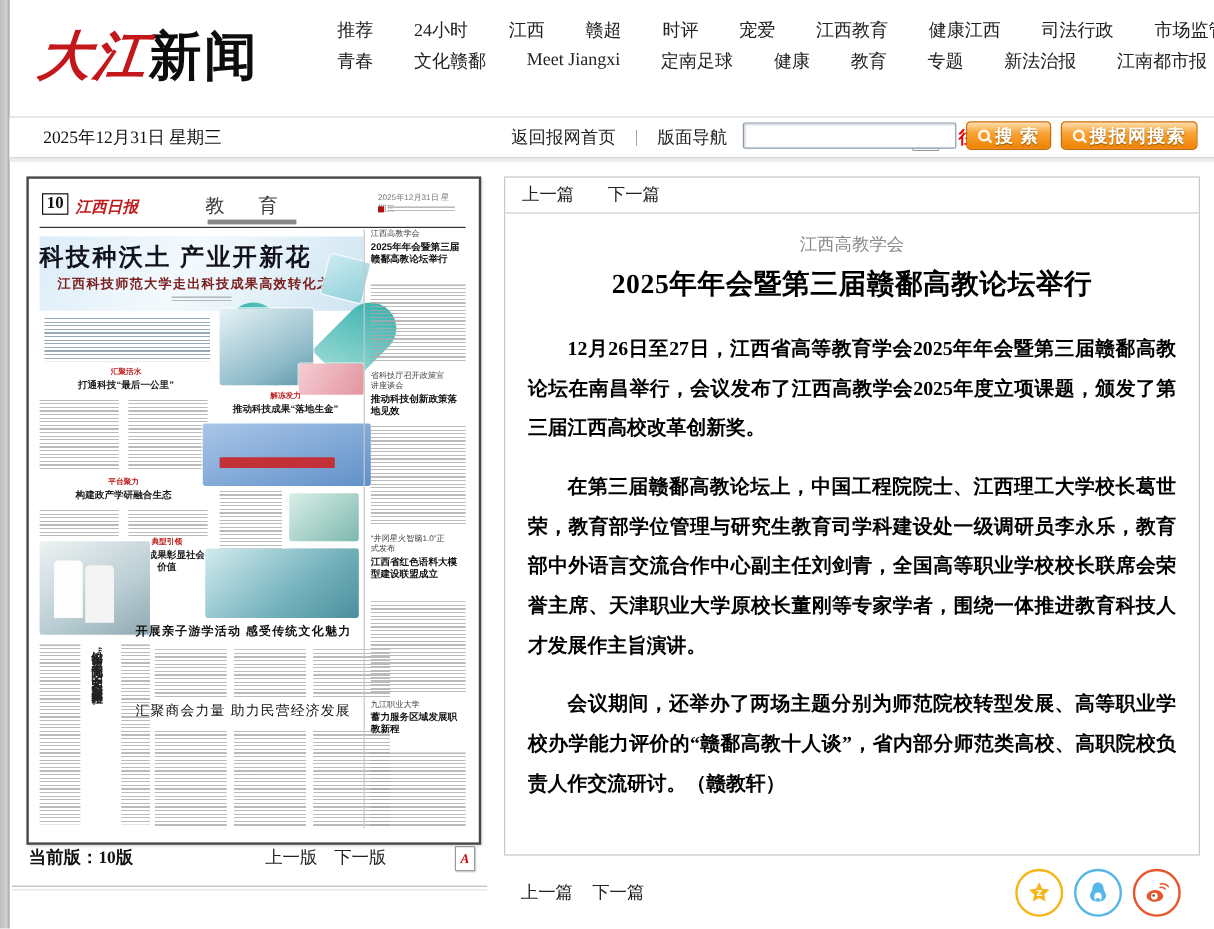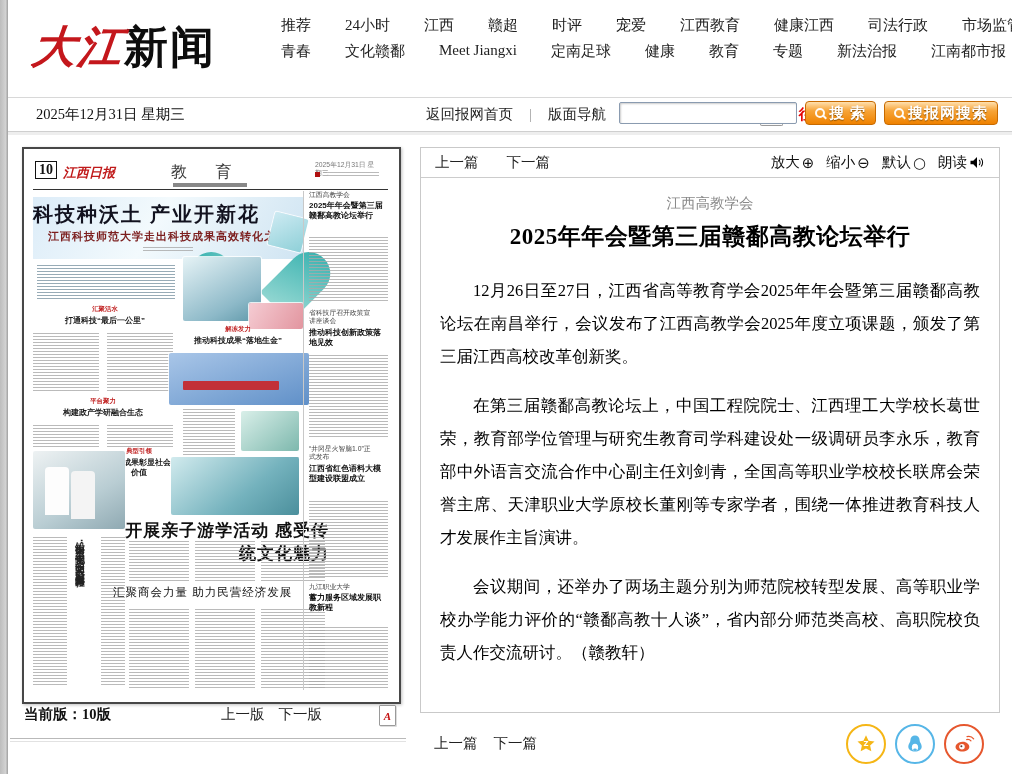--- a/index.html
+++ b/index.html
@@ -55,21 +55,21 @@
 
   
   .art{position:absolute;left:420px;top:147px;width:580px;height:566px;border:1px solid #c9c9c9;background:#fff;box-sizing:border-box;}
   .art-top{height:29px;border-bottom:1px solid #ccc;display:flex;align-items:center;font-size:14.5px;padding:0 14px;}
   .art-top .lnks{display:flex;gap:28px;}
   .ctrls{margin-left:auto;display:flex;gap:12px;align-items:center;white-space:nowrap;}
   .ctrls .c{display:inline-flex;align-items:center;gap:2px;cursor:pointer;}
   .ctrls .g{font-size:15px;font-family:"DejaVu Sans",sans-serif;}
   .kicker{margin-top:16px;text-align:center;color:#8a8a8a;font-size:14.5px;font-family:"Liberation Sans","DejaVu Sans",sans-serif;}
   .title{margin-top:8px;text-align:center;font-size:23px;font-weight:bold;color:#000;letter-spacing:.5px;}
-  .body{padding:6px 19px 0 19px;}
+  .body{padding:6px 19px 0 19px;font-weight:bold;}
   .body p{font-size:16.5px;line-height:33px;text-align:justify;text-indent:2em;margin:16px 0 0 0;color:#000;}
 
   
   .art-foot{position:absolute;left:420px;top:713px;width:580px;height:61px;display:flex;align-items:center;font-size:14.5px;}
   .art-foot .lnks{display:flex;gap:16px;margin-left:14px;}
   .shares{margin-left:auto;display:flex;gap:9px;margin-right:16px;}
   .circ{width:36px;height:36px;border-radius:50%;border:2px solid;display:flex;align-items:center;justify-content:center;background:#fff;cursor:pointer;}
 </style>
 </head>
 <body>
@@ -182,21 +182,21 @@
         <div class="shead f8" style="position:static;">转化成果彰显社会价值</div>
       </div>
       <i class="ph" style="left:0;top:294px;width:92px;height:78px;background:linear-gradient(150deg,#eef2f3,#b9cdd3 60%,#8fa9b2);"></i>
       <i style="left:12px;top:310px;width:24px;height:48px;background:#fdfdfd;border-radius:4px 4px 0 0;box-shadow:26px 4px 0 #f4f4f4;"></i>
       <i class="ph" style="left:138px;top:300px;width:128px;height:58px;background:linear-gradient(140deg,#d2ebee,#74b2bd 60%,#4b8f9c);"></i>
 
       <div class="vert" style="left:40px;top:378px;height:158px;">铅山探索“书院文化+文明实践”融合发展路径</div>
       <i class="tx" style="left:0;top:380px;width:34px;height:150px;"></i>
       <i class="tx" style="left:68px;top:380px;width:24px;height:150px;"></i>
 
-      <div style="left:80px;top:362px;width:216px;text-align:right;font-size:17px;font-weight:bold;color:#111;letter-spacing:1px;">开展亲子游学活动 感受传统文化魅力</div>
+      <div style="left:80px;top:362px;width:216px;text-align:left;font-size:10px;font-weight:bold;color:#111;letter-spacing:1px;">开展亲子游学活动 感受传统文化魅力</div>
       <i class="tx" style="left:96px;top:384px;width:60px;height:40px;"></i>
       <i class="tx" style="left:162px;top:384px;width:60px;height:40px;"></i>
       <i class="tx" style="left:228px;top:384px;width:64px;height:40px;"></i>
       <div style="left:80px;top:428px;width:216px;text-align:left;font-size:11.5px;font-weight:normal;color:#111;letter-spacing:1px;">汇聚商会力量 助力民营经济发展</div>
       <i class="tx" style="left:96px;top:452px;width:60px;height:80px;"></i>
       <i class="tx" style="left:162px;top:452px;width:60px;height:80px;"></i>
       <i class="tx" style="left:228px;top:452px;width:64px;height:80px;"></i>
 
       <i class="siderule" style="left:270px;top:34px;height:499px;"></i>
       <div style="left:276px;top:34px;width:79px;">
@@ -230,41 +230,20 @@
     </span>
     <span class="pdf">A</span>
   </div>
   <div class="dbl-line"></div>
 
   <div class="art">
     <div class="art-top">
       <div class="lnks">
         <a>上一篇</a>
         <a>下一篇</a>
-      </div>
-      <div class="ctrls">
-        <span class="c">
-            <span>放大</span>
-            <span class="g">⊕</span>
-          </span>
-        <span class="c">
-            <span>缩小</span>
-            <span class="g">⊖</span>
-          </span>
-        <span class="c">
-            <span>默认</span>
-            <span class="g">○</span>
-          </span>
-        <span class="c">
-            <span>朗读</span>
-          <svg width="16" height="13" viewBox="0 0 16 14">
-              <path d="M1 5h3l4-4v12l-4-4H1z" fill="#000"></path>
-              <path d="M10.5 4.5c1.1 1.2 1.1 3.8 0 5M12.6 3c1.9 2.2 1.9 5.8 0 8" stroke="#000" stroke-width="1.1" fill="none" stroke-linecap="round"></path>
-            </svg>
-        </span>
       </div>
     </div>
     <div class="kicker">江西高教学会</div>
     <h1 class="title" style="margin:8px 0 0 0;">2025年年会暨第三届赣鄱高教论坛举行</h1>
     <div class="body">
       <p>12月26日至27日，江西省高等教育学会2025年年会暨第三届赣鄱高教论坛在南昌举行，会议发布了江西高教学会2025年度立项课题，颁发了第三届江西高校改革创新奖。</p>
       <p>在第三届赣鄱高教论坛上，中国工程院院士、江西理工大学校长葛世荣，教育部学位管理与研究生教育司学科建设处一级调研员李永乐，教育部中外语言交流合作中心副主任刘剑青，全国高等职业学校校长联席会荣誉主席、天津职业大学原校长董刚等专家学者，围绕一体推进教育科技人才发展作主旨演讲。</p>
       <p>会议期间，还举办了两场主题分别为师范院校转型发展、高等职业学校办学能力评价的“赣鄱高教十人谈”，省内部分师范类高校、高职院校负责人作交流研讨。（赣教轩）</p>
     </div>
   </div>

